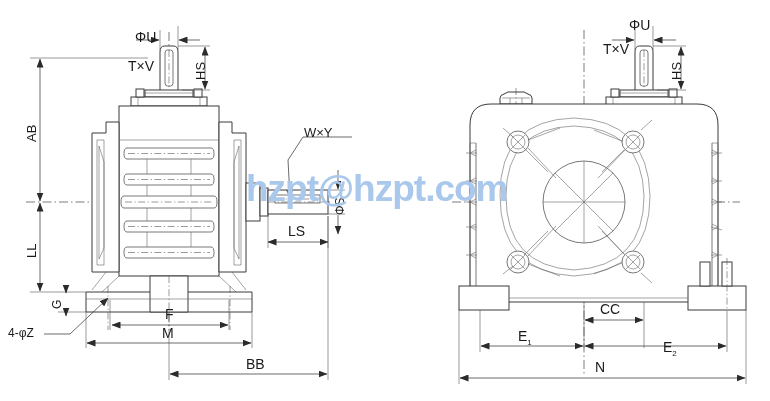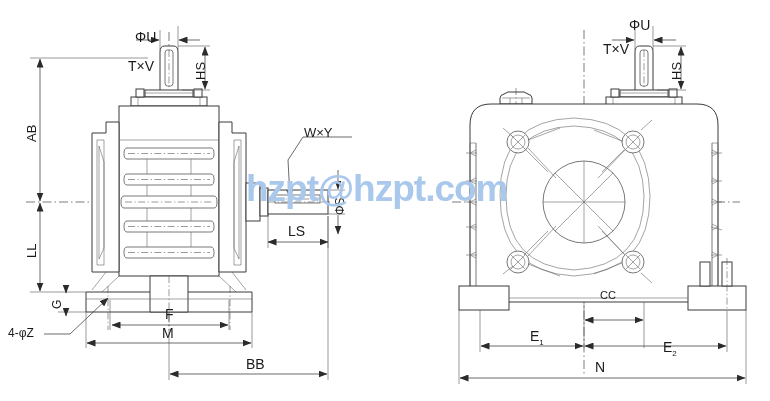--- a/index.html
+++ b/index.html
@@ -396,23 +396,23 @@
 <div class="lbl" style="left:162px;top:326px;font-size:14px;">M</div>
 
 <div class="lbl" style="left:238px;top:357px;font-size:14px;margin-left:8px;">BB</div>
 
 <div class="lbl" style="left:629px;top:18px;font-size:14px;">ΦU</div>
 
 <div class="lbl" style="left:603px;top:42px;font-size:14px;">T×V</div>
 
 <div class="lbl vlbl" style="left:670px;top:80px;font-size:13px;transform:rotate(-90deg);">HS</div>
 
-<div class="lbl" style="left:600px;top:290px;font-size:11px;">CC</div>
-
-<div class="lbl" style="left:518px;top:329px;font-size:14px;margin-left:12px;">
+<div class="lbl" style="left:600px;top:302px;font-size:14px;">CC</div>
+
+<div class="lbl" style="left:518px;top:329px;font-size:14px;">
   <span>E</span><span class="sub">1</span>
 </div>
 
 <div class="lbl" style="left:663px;top:329px;font-size:14px;margin-top:11px;">
   <span>E</span><span class="sub">2</span>
 </div>
 
 <div class="lbl" style="left:595px;top:360px;font-size:14px;">N</div>
 
 <div id="wm">hzpt@hzpt.com</div>

